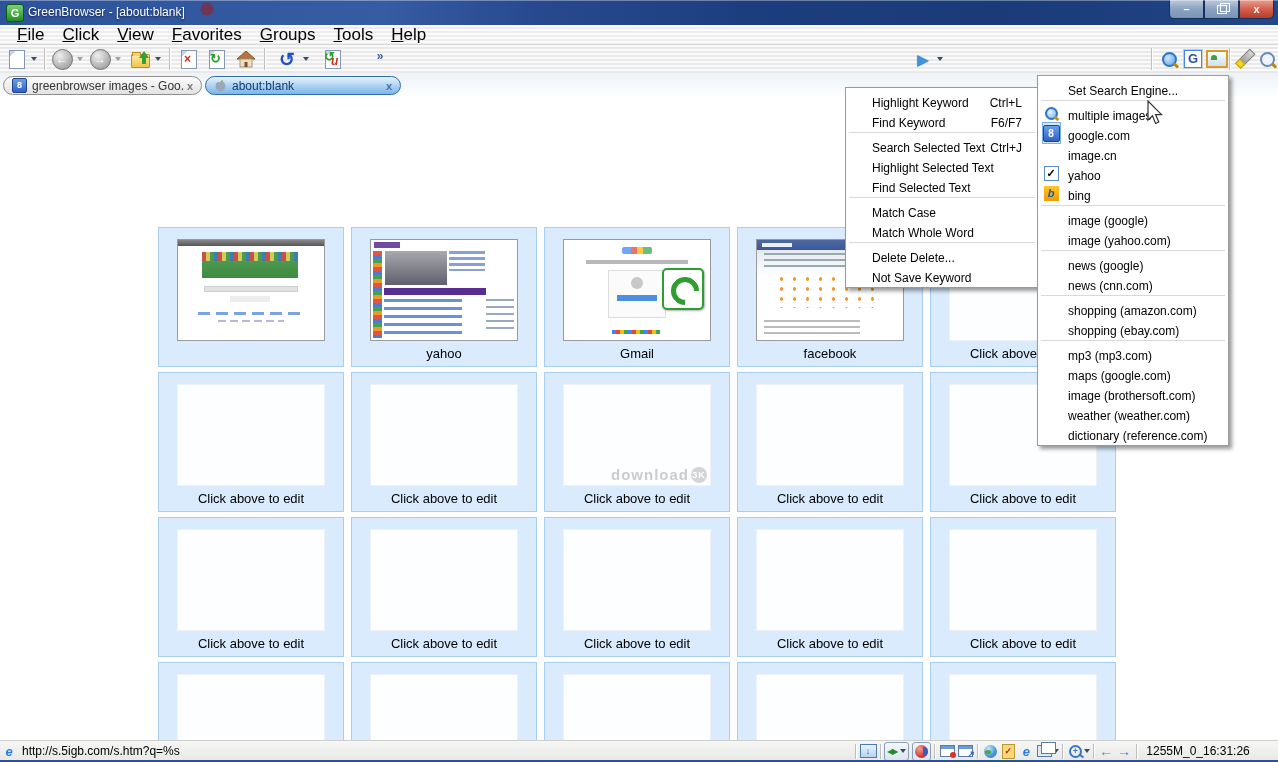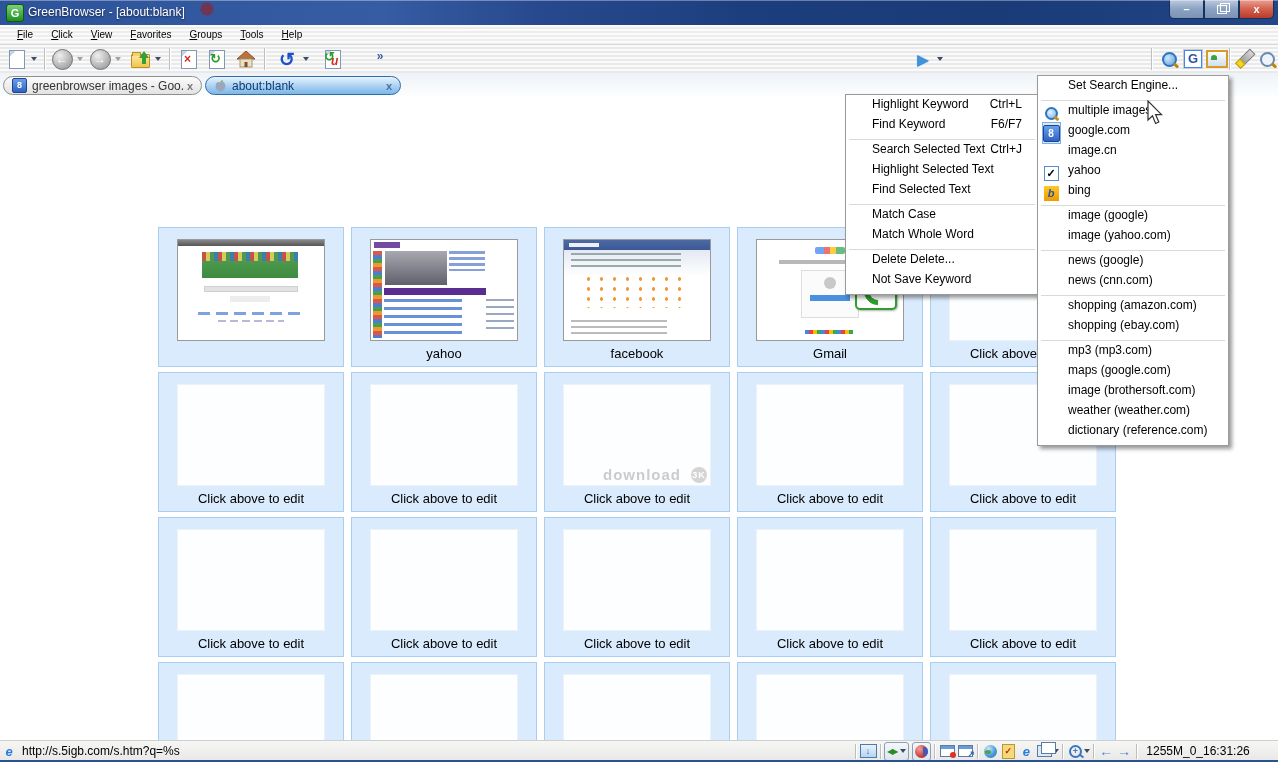--- a/index.html
+++ b/index.html
@@ -26,21 +26,21 @@
   .winbtn.min,.winbtn.restore{background:linear-gradient(#bdcade,#8ba2c2 50%,#7b93b5);}
   .winbtn.min{border-bottom-left-radius:5px;}
   .winbtn.close{background:linear-gradient(#e9a193,#d4604d 50%,#b83c2b);border-bottom-right-radius:5px;}
   .glyph-restore{width:8px;height:7px;border:1px solid #fff;position:relative;background:transparent;}
   .glyph-restore::before{content:"";position:absolute;left:2px;top:-3px;width:8px;height:7px;border:1px solid #fff;}
 
   
   .menubar{left:0;top:25px;width:1278px;height:20px;
     background:repeating-linear-gradient(180deg,#fbfbfb 0 2px,#ededed 2px 4px);
     border-bottom:1px solid #d8d8d8;display:flex;align-items:center;padding-left:8px;box-sizing:border-box;}
-  .mb-item{font-size:10px;color:#000;padding:2px 9px;}
+  .mb-item{font-size:17px;color:#000;padding:2px 9px;}
   .mb-item::first-letter{text-decoration:underline;}
 
   
   .toolbar{left:0;top:45px;width:1278px;height:28px;
     background:repeating-linear-gradient(180deg,#fafafa 0 2px,#e9e9e9 2px 4px);
     border-bottom:1px solid #cfcfcf;}
   .tsep{width:1px;height:22px;background:#bfbfbf;box-shadow:1px 0 0 #fff;top:3px;}
   .tbtn{height:24px;top:2px;display:flex;align-items:center;justify-content:center;}
   .dd{width:0;height:0;border-left:3px solid transparent;border-right:3px solid transparent;border-top:4px solid #3c4c66;}
   .ic-doc{width:14px;height:17px;background:linear-gradient(135deg,#c6d2e6 0 4px,#fff 4px);
@@ -92,21 +92,21 @@
   .tab-x{font-size:11px;font-weight:bold;color:#777;margin-left:4px;}
   .tab.active .tab-x{color:#49729e;}
 
   
   .content{left:0;top:97px;width:1278px;height:643px;background:#fff;}
   .dial-grid{left:158px;top:130px;display:grid;grid-template-columns:repeat(5,186px);grid-auto-rows:140px;column-gap:7px;row-gap:5px;}
   .cell{background:#d9ebfd;border:1px solid #a8cef2;box-sizing:border-box;display:flex;flex-direction:column;}
   .thumb{width:146px;height:100px;margin:11px auto 0;background:#fcfeff;border:1px solid #eef2f6;position:relative;overflow:hidden;}
   .cell.site .thumb{border-color:#9a9a9a;background:#fff;}
   .cell-label{flex:1;display:flex;align-items:center;justify-content:center;font-size:13px;color:#000;}
-  .wm{position:absolute;right:3px;bottom:2px;display:flex;align-items:center;gap:10px;color:#cccccc;font-weight:bold;font-size:15px;letter-spacing:1px;}
+  .wm{position:absolute;right:3px;bottom:2px;display:flex;align-items:center;gap:2px;color:#cccccc;font-weight:bold;font-size:15px;letter-spacing:1px;}
   .wm-badge{width:16px;height:16px;border-radius:50%;background:#d4d4d4;color:#fff;font-size:9px;font-weight:bold;display:flex;align-items:center;justify-content:center;}
   
   .d{position:absolute;}
   .t-chrome{left:0;top:0;right:0;height:6px;background:linear-gradient(#888,#555);}
   .t-doodle{left:24px;top:12px;width:96px;height:26px;
      background:repeating-linear-gradient(90deg,#c05545 0 4px,#d8c860 4px 8px,#4f9a4f 8px 12px,#3a7fae 12px 16px) top/100% 9px no-repeat,
      linear-gradient(#55a055,#3e8a3e);}
   .t-input{left:26px;top:46px;width:92px;height:4px;background:#e2e2e2;border:1px solid #d0d0d0;}
   .t-btns{left:52px;top:56px;width:40px;height:6px;background:#ededed;}
   .t-links{left:20px;top:72px;width:106px;height:3px;background:repeating-linear-gradient(90deg,#7aa3e0 0 12px,transparent 12px 18px);}
@@ -130,25 +130,25 @@
   .f-head{left:0;top:0;right:0;height:10px;background:linear-gradient(#4e69a2,#3b5998);}
   .f-head::after{content:"";position:absolute;left:5px;top:3px;width:30px;height:4px;background:#fff;opacity:.9;}
   .f-grad{left:0;top:10px;right:0;height:26px;background:linear-gradient(#e4e8f4,#fff);}
   .f-lines{left:7px;top:13px;width:110px;height:16px;background:repeating-linear-gradient(180deg,#9aa 0 2px,transparent 2px 6px);}
   .f-dots{left:18px;top:34px;width:104px;height:34px;
      background:radial-gradient(circle,#f09a3a 0 1.5px,transparent 2px);background-size:13px 10px;}
   .f-bottom{left:7px;bottom:4px;width:96px;height:16px;background:repeating-linear-gradient(180deg,#bbb 0 2px,transparent 2px 6px);}
 
   
   .popup{background:#fff;border:1px solid #9a9a9a;box-shadow:3px 3px 4px rgba(0,0,0,.4);padding:2px 0;box-sizing:border-box;}
-  .pm-item{height:20px;display:flex;align-items:flex-start;font-size:12px;color:#000;position:relative;padding-right:14px;}
+  .pm-item{height:20px;display:flex;align-items:flex-end;font-size:12px;color:#000;position:relative;padding-right:14px;}
   .pm-label{white-space:nowrap;}
   .pm-short{margin-left:auto;white-space:nowrap;}
   .pm-sep{height:1px;background:#d9d9d9;margin:2px 3px;}
-  .kw-menu{left:845px;top:94px;width:194px;z-index:50;}
+  .kw-menu{left:845px;top:87px;width:194px;z-index:50;}
   .kw-menu .pm-item{padding-left:26px;padding-right:16px;}
   .se-menu{left:1037px;top:75px;width:192px;z-index:51;}
   .se-menu .pm-item{padding-left:30px;}
   .pm-icon{position:absolute;left:4px;top:1px;width:18px;height:18px;display:flex;align-items:center;justify-content:center;}
   .pm-hl{margin:0 2px;border:1px solid #8eb4e3;border-radius:3px;
      background:linear-gradient(#f6fafd,#dcebfb);}
   .pm-hl .pm-label::first-letter{text-decoration:underline;}
   .sub-arrow{position:absolute;right:5px;top:7px;width:0;height:0;border-top:4px solid transparent;border-bottom:4px solid transparent;border-left:5px solid #333;}
   .mini-lens{width:9px;height:9px;border:2px solid #2f74c0;border-radius:50%;background:radial-gradient(circle at 35% 35%,#e8f4ff,#6cb0e8);position:relative;}
   .mini-lens::after{content:"";position:absolute;left:7px;top:8px;width:5px;height:3px;background:#c89018;transform:rotate(40deg);}
@@ -360,43 +360,43 @@
         <div class="d y-photo2"></div>
         <div class="d y-nav"></div>
         <div class="d y-lines"></div>
         <div class="d y-right"></div>
       </div>
       <div class="cell-label">yahoo</div>
     </div>
 
     <div class="cell site">
       <div class="thumb">
-        <div class="d f-head"></div>
-        <div class="d f-grad"></div>
-        <div class="d f-lines"></div>
-        <div class="d f-dots"></div>
-        <div class="d f-bottom"></div>
-      </div>
-      <div class="cell-label">facebook</div>
-    </div>
-
-    <div class="cell site">
-      <div class="thumb">
         <div class="d g-logo"></div>
         <div class="d g-jp"></div>
         <div class="d g-card">
           <div class="d g-avatar"></div>
           <div class="d g-btn"></div>
         </div>
         <div class="d g-glogo"></div>
         <div class="d g-dots"></div>
       </div>
       <div class="cell-label">Gmail</div>
     </div>
 
+    <div class="cell site">
+      <div class="thumb">
+        <div class="d f-head"></div>
+        <div class="d f-grad"></div>
+        <div class="d f-lines"></div>
+        <div class="d f-dots"></div>
+        <div class="d f-bottom"></div>
+      </div>
+      <div class="cell-label">facebook</div>
+    </div>
+
     <div class="cell">
       <div class="thumb"></div>
       <div class="cell-label">Click above to edit</div>
     </div>
 
     <div class="cell">
       <div class="thumb"></div>
       <div class="cell-label">Click above to edit</div>
     </div>
     <div class="cell">

